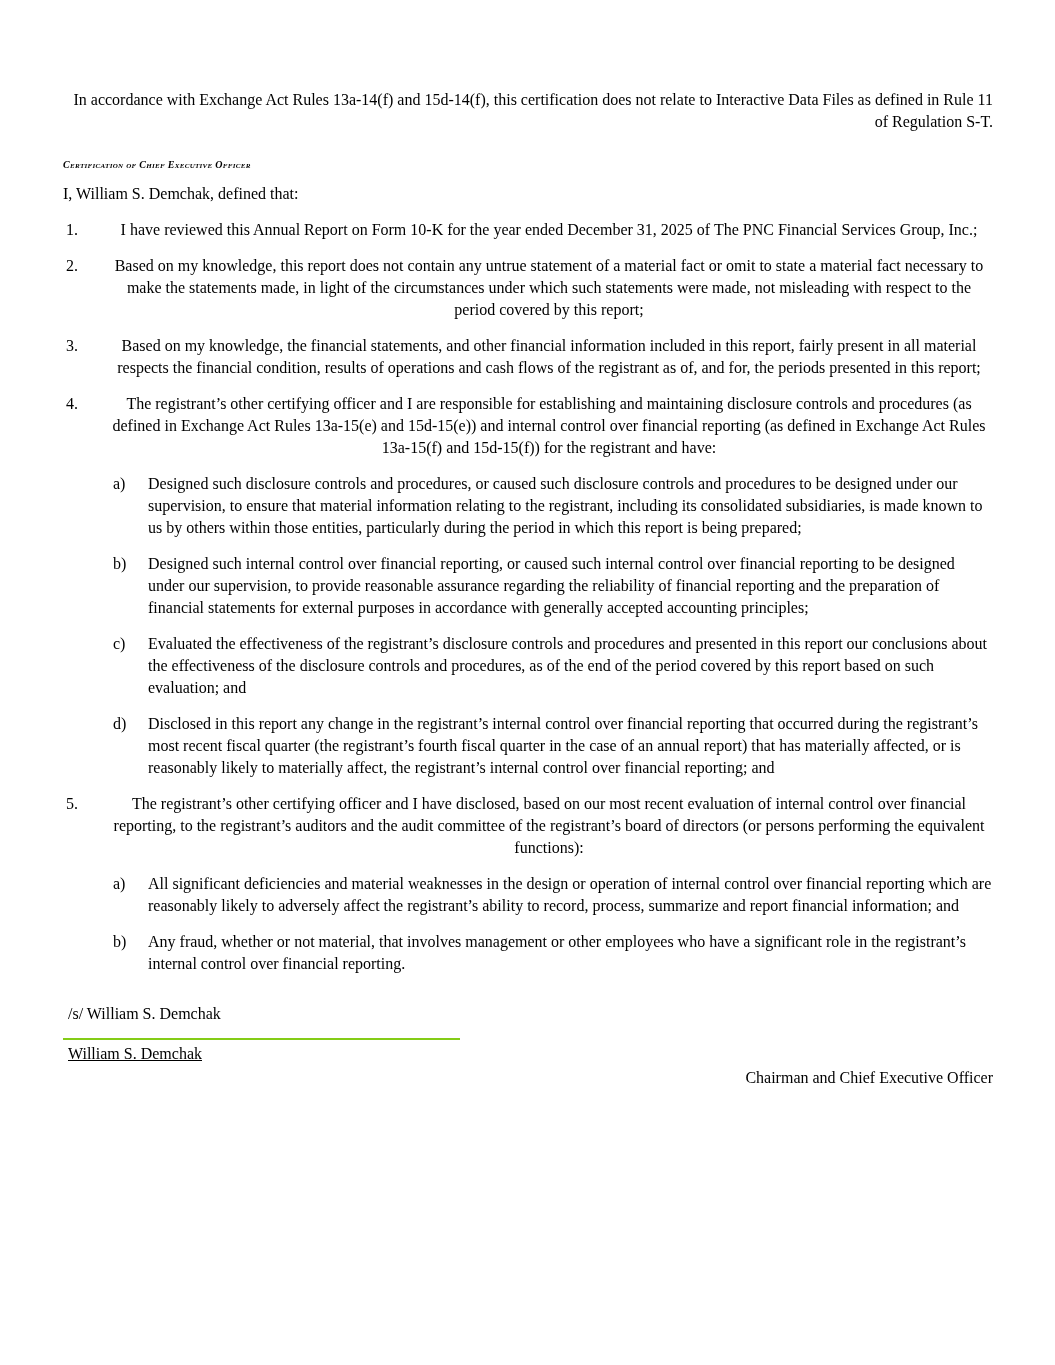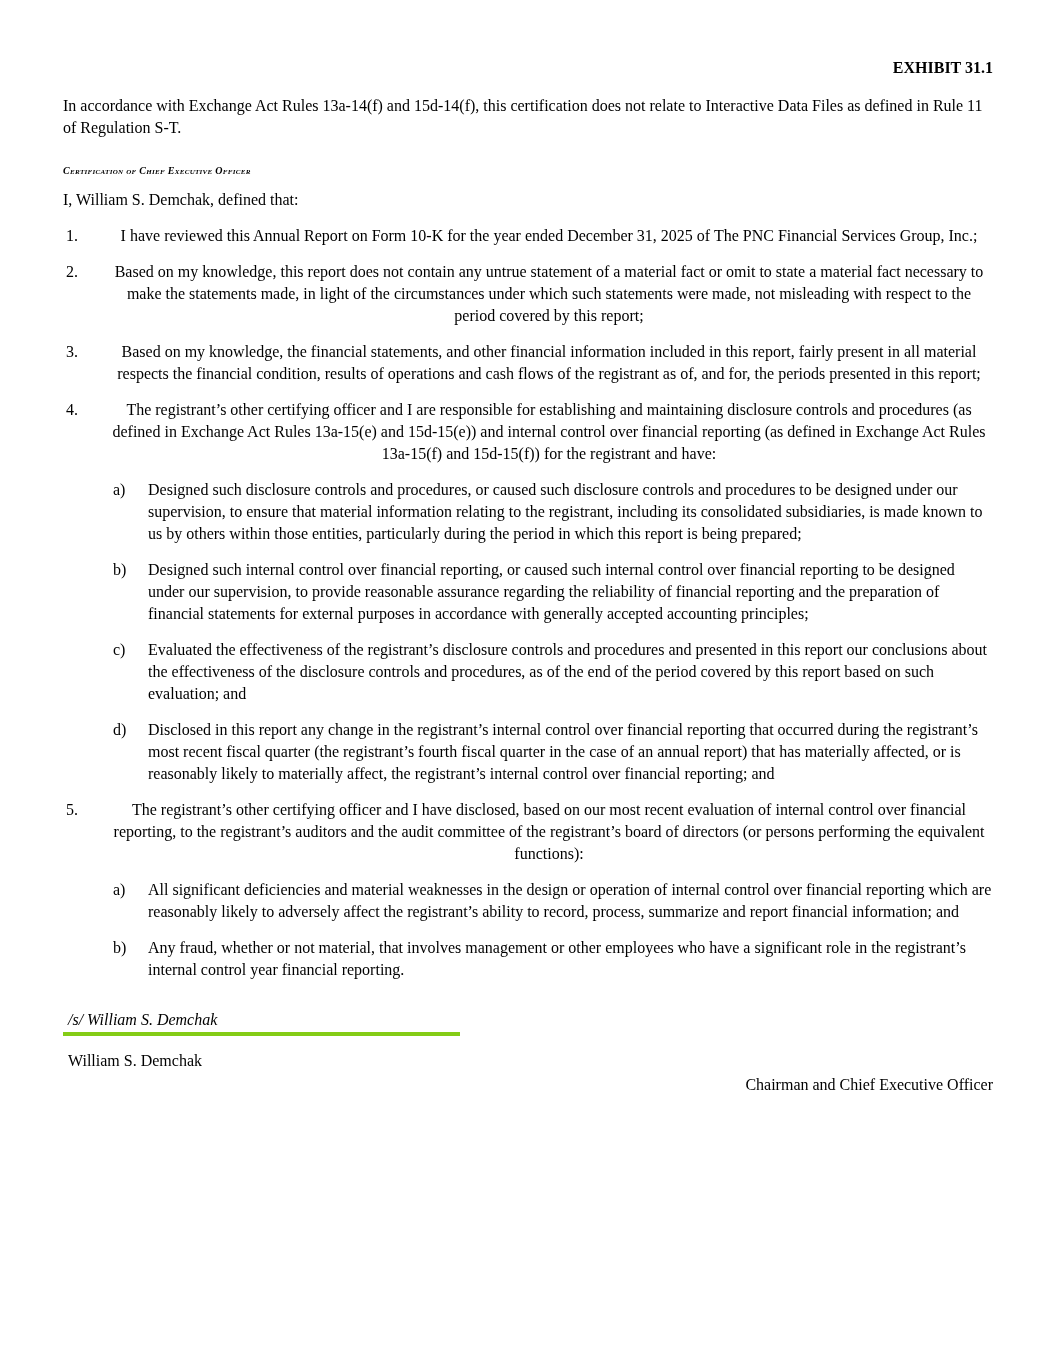--- a/index.html
+++ b/index.html
@@ -14,21 +14,21 @@
     position: relative;
   }
   .page { padding: 57px 62px 40px 63px; }
 
   .exhibit-label {
     text-align: right;
     font-weight: bold;
     font-size: 16px;
   }
 
-  .intro-paragraph { margin-top: 16px; }
+  .intro-paragraph { margin-top: 32px; text-align: right; }
 
   .section-heading {
     margin-top: 21px;
     font-size: 10px;
     font-weight: bold;
     font-style: italic;
     font-variant: small-caps;
     letter-spacing: 0.3px;
   }
 
@@ -40,34 +40,32 @@
 
   .sub-item { display: flex; margin-top: 14px; margin-left: 47px; }
   .sub-item .marker { flex: none; width: 38px; padding-left: 3px; }
   .sub-item .text  { flex: 1; }
 
   .date-line { margin-top: 16px; }
 
   .signature-block { margin-top: 28px; }
   .signature-line {
     width: 397px;
-    border-bottom: 4px solid #84cc16;
+    border-bottom: 2px solid #84cc16;
     padding-left: 5px;
-    padding-bottom: 1px;
-    font-style: italic;
+    padding-bottom: 13px;
   }
-  .signer-name  { margin-top: 14px; padding-left: 5px; }
+  .signer-name  { margin-top: 3px; padding-left: 5px; text-decoration: underline; }
   .signer-title { margin-top: 2px; padding-left: 5px; text-align: right; }
 </style>
 </head>
 <body>
 
 <div class="page">
 
-  <div class="exhibit-label">EXHIBIT 31.1</div>
 
   <p class="intro-paragraph">In accordance with Exchange Act Rules 13a-14(f) and 15d-14(f), this certification does not relate to Interactive Data Files as defined in Rule 11 of Regulation S-T.</p>
 
   <h2 class="section-heading">Certification of Chief Executive Officer</h2>
 
   <p class="certify-line">I, William S. Demchak, defined that:</p>
 
   <div class="num-item">
     <span class="marker">1.</span>
     <span class="text">I have reviewed this Annual Report on Form 10-K for the year ended December 31, 2025 of The PNC Financial Services Group, Inc.;</span>
@@ -113,21 +111,21 @@
     <span class="text">The registrant’s other certifying officer and I have disclosed, based on our most recent evaluation of internal control over financial reporting, to the registrant’s auditors and the audit committee of the registrant’s board of directors (or persons performing the equivalent functions):</span>
   </div>
 
   <div class="sub-item">
     <span class="marker">a)</span>
     <span class="text">All significant deficiencies and material weaknesses in the design or operation of internal control over financial reporting which are reasonably likely to adversely affect the registrant’s ability to record, process, summarize and report financial information; and</span>
   </div>
 
   <div class="sub-item">
     <span class="marker">b)</span>
-    <span class="text">Any fraud, whether or not material, that involves management or other employees who have a significant role in the registrant’s internal control year financial reporting.</span>
+    <span class="text">Any fraud, whether or not material, that involves management or other employees who have a significant role in the registrant’s internal control over financial reporting.</span>
   </div>
 
 
   <div class="signature-block">
     <div class="signature-line">/s/ William S. Demchak</div>
     <div class="signer-name">William S. Demchak</div>
     <div class="signer-title">Chairman and Chief Executive Officer</div>
   </div>
 
 </div>

